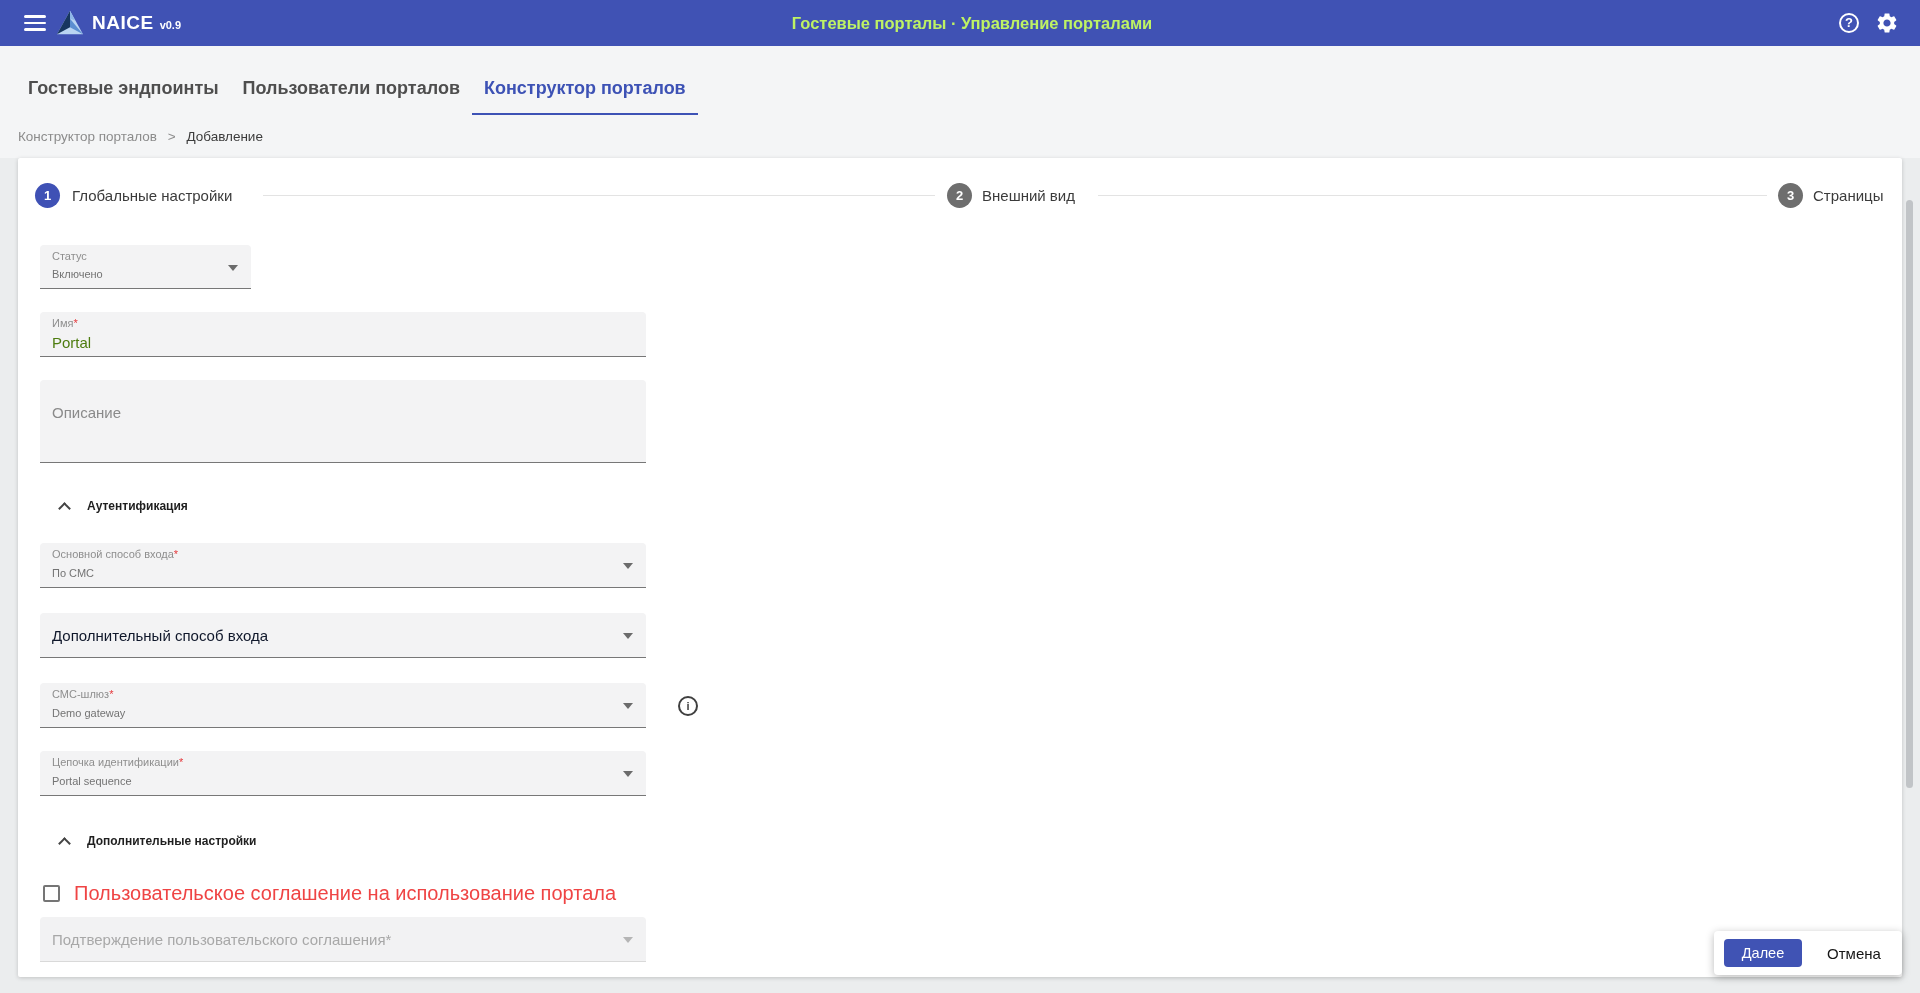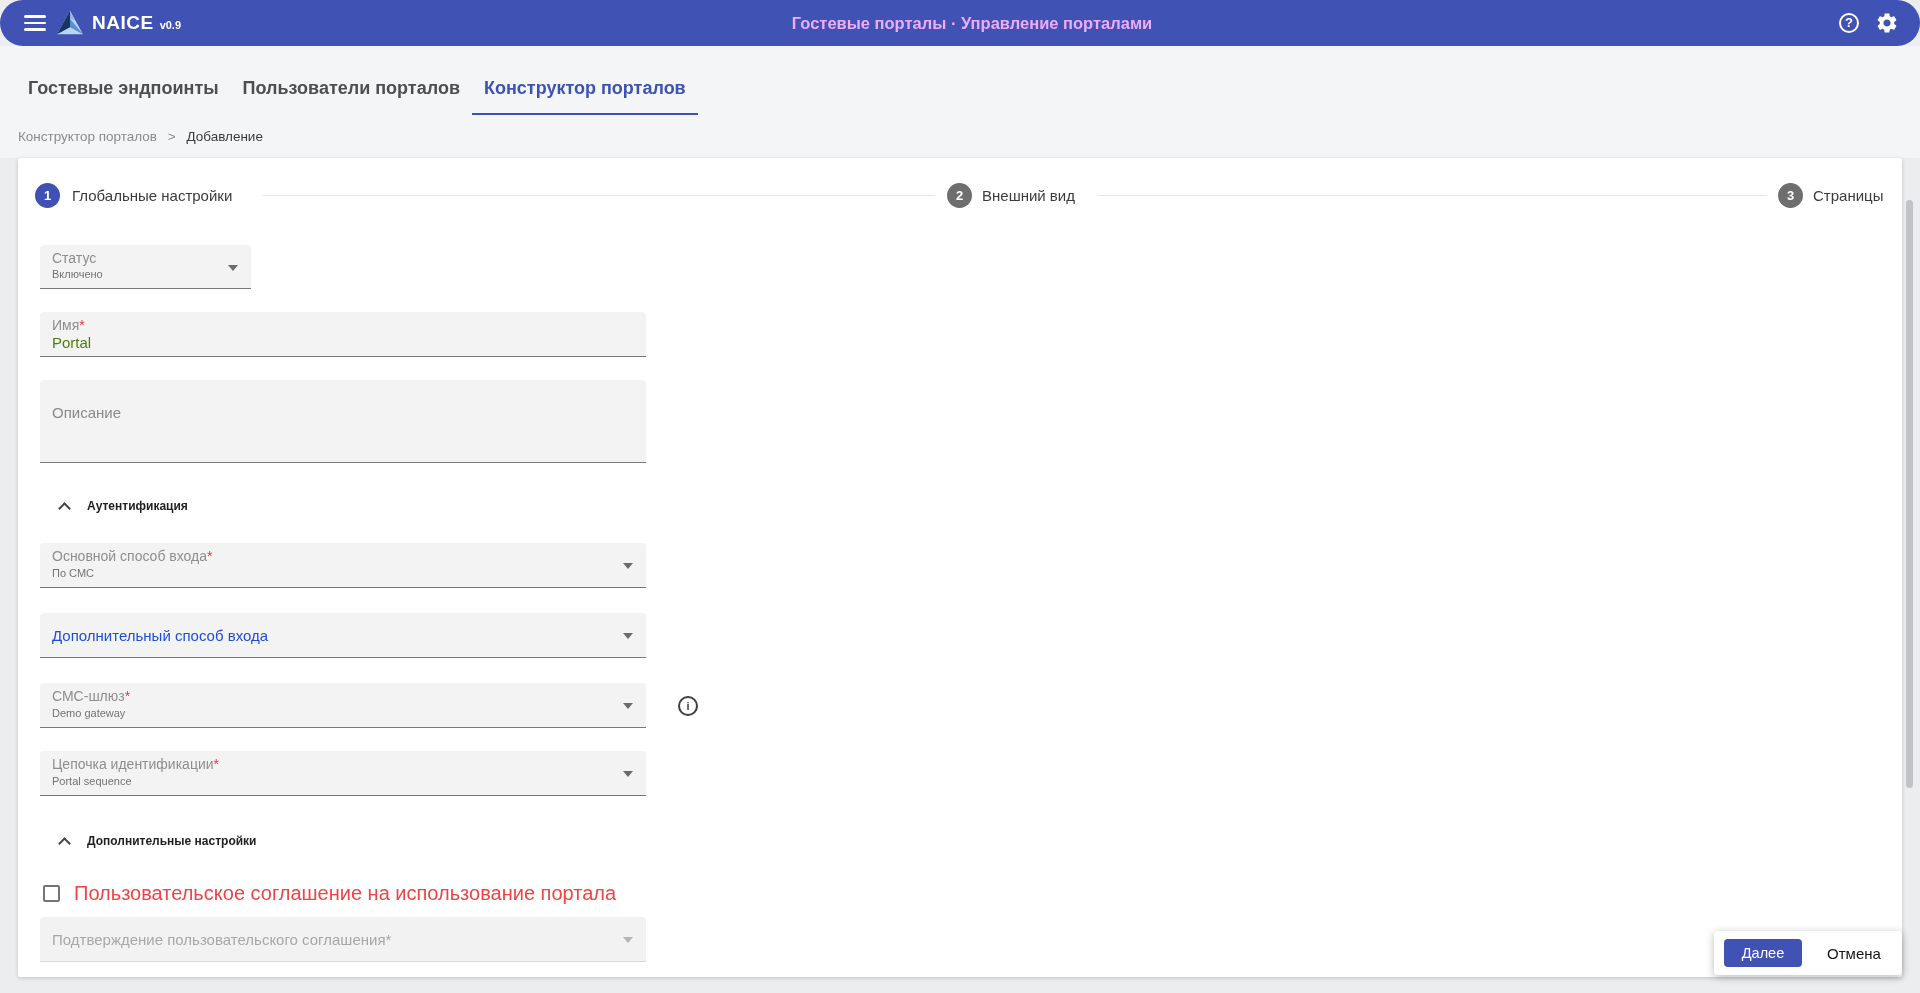--- a/index.html
+++ b/index.html
@@ -9,31 +9,31 @@
     font-family:"Liberation Sans", sans-serif;
     background:#ebedee;
     overflow:hidden;
     color:#333;
   }
   .top-zone { position:absolute; left:0; top:46px; width:1920px; height:112px; background:#f4f5f6; }
 
   
   .appbar {
     position:absolute; left:0; top:0; width:1920px; height:46px;
-    background:#4052b4; z-index:10;border-radius:23px;
+    background:#4052b4; z-index:10;
   }
   .hamburger { position:absolute; left:24px; top:15px; width:22px; height:16px; cursor:pointer; }
   .hamburger span { display:block; height:2.5px; background:#fff; border-radius:2px; margin-bottom:4px; }
   .logo { position:absolute; left:56px; top:10px; width:28px; height:26px; }
   .brand { position:absolute; left:92px; top:0; height:46px; line-height:46px; color:#fff; white-space:nowrap; }
   .brand .b-name { font-size:19px; font-weight:700; letter-spacing:.5px; }
   .brand .b-ver { font-size:11px; font-weight:700; margin-left:6px; }
   .appbar-title {
     position:absolute; left:0; top:0; width:1920px; height:46px; line-height:46px;
-    text-align:center; color:#f0abfc; font-size:16.5px; font-weight:700; pointer-events:none;padding-left:24px;
+    text-align:center; color:#bef264; font-size:16.5px; font-weight:700; pointer-events:none;padding-left:24px;
   }
   .help-icon {
     position:absolute; left:1839px; top:13px; width:20px; height:20px;
     border:2px solid #fff; border-radius:50%; color:#fff;
     font-size:13px; font-weight:700; text-align:center; line-height:16px; cursor:pointer;
   }
   .gear-icon { position:absolute; left:1875px; top:11px; width:24px; height:24px; cursor:pointer; }
 
   
   .tabs { position:absolute; left:16px; top:64px; display:flex; z-index:5; }
@@ -64,24 +64,24 @@
   .step-circle.active { background:#3f51b5; }
   .step-circle.inactive { background:#6e6e6e; }
   .step-label { position:absolute; top:29px; font-size:15px; color:#3b3b3b; white-space:nowrap; }
   .step-conn { position:absolute; top:37px; height:1px; background:#e3e3e3; }
 
   
   .field {
     position:absolute; background:#f3f3f4; border-bottom:1px solid #777;
     border-radius:4px 4px 0 0; cursor:pointer;
   }
-  .f-label { position:absolute; top:5px; left:12px; font-size:14px; color:#8e8e8e; white-space:nowrap; }
+  .f-label { position:absolute; top:5px; left:12px; font-size:11px; color:#8e8e8e; white-space:nowrap; }
   .req { color:#e5383b; }
   .f-value { position:absolute; left:12px; bottom:8px; font-size:11px; color:#737373; white-space:nowrap; }
-  .f-ph { position:absolute; left:12px; top:0; height:100%; display:flex; align-items:center; font-size:15px; color:#1d4ed8; white-space:nowrap; }
+  .f-ph { position:absolute; left:12px; top:0; height:100%; display:flex; align-items:center; font-size:15px; color:#0f172a; white-space:nowrap; }
   .arrow {
     position:absolute; right:13px; top:50%; margin-top:-2px; width:0; height:0;
     border:5px solid transparent; border-top:6px solid #6b6b6b; border-bottom:none;
   }
   .field.disabled { border-bottom:1px solid #d9d9d9; background:#f2f2f3; cursor:default; }
   .field.disabled .f-ph { color:#a8a8a8; }
   .field.disabled .arrow { border-top-color:#b5b5b5; }
 
   .text-input {
     position:absolute; left:0; top:0; width:100%; height:100%;

